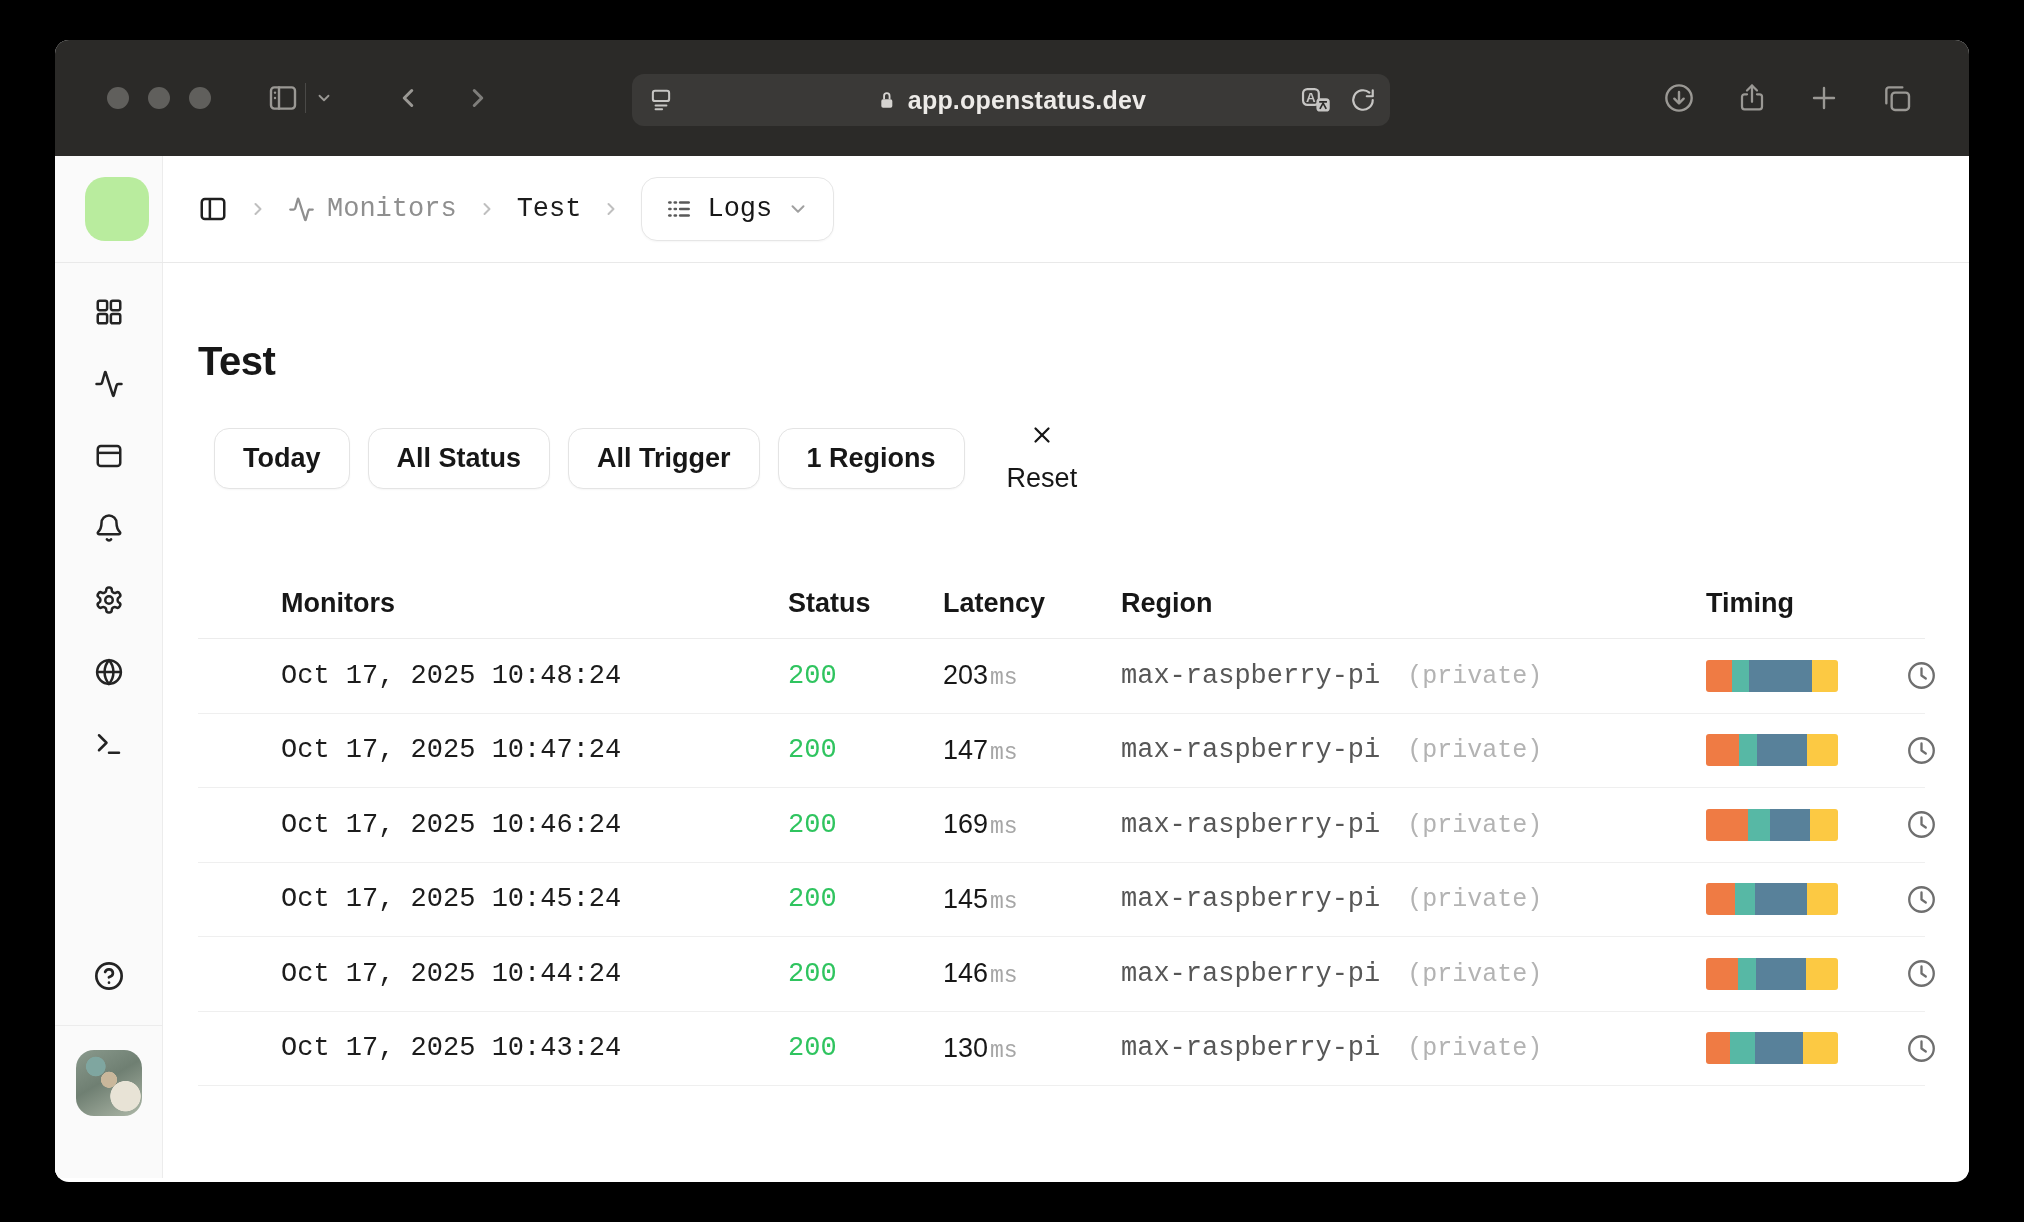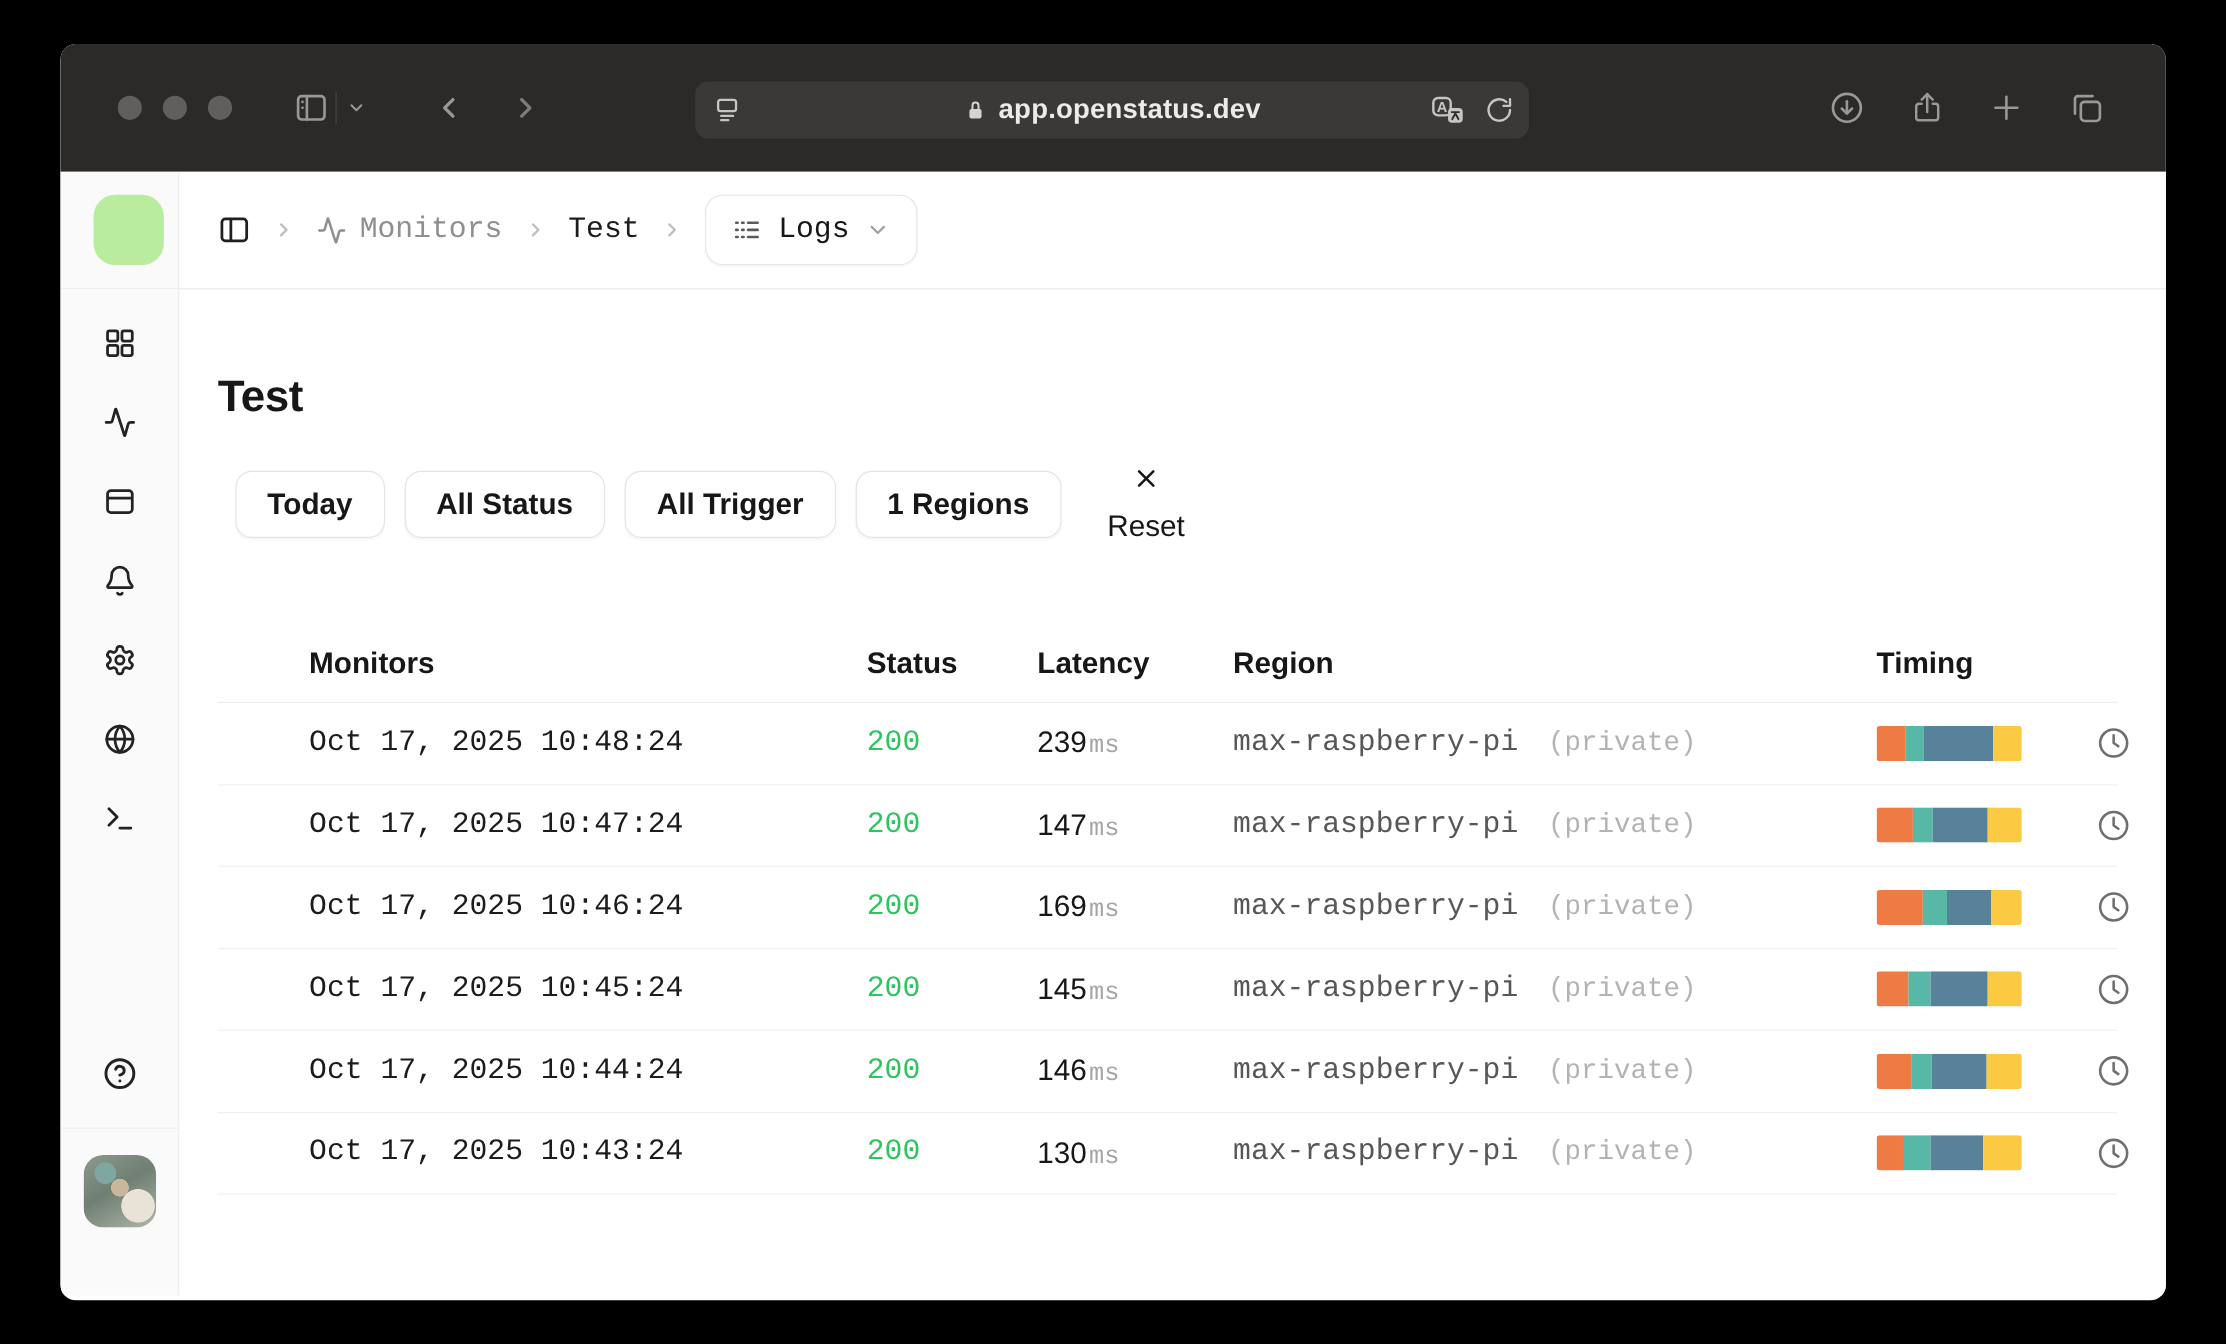--- a/index.html
+++ b/index.html
@@ -349,21 +349,21 @@
             <div>Latency</div>
             <div>Region</div>
             <div>Timing</div>
             <div></div>
           </div>
           <div class="rows">
   <div class="trow">
     <div><span class="dot"></span></div>
     <div class="ts mono">Oct 17, 2025 10:48:24</div>
     <div class="status mono">200</div>
-    <div class="latency"><span>239</span><span class="unit">ms</span></div>
+    <div class="latency"><span>203</span><span class="unit">ms</span></div>
     <div class="region mono"><span>max-raspberry-pi</span><span class="note"> (private)</span></div>
     <div>
                   <div class="timing-bar">
                     <div class="seg" style="width: 19.5%; background: rgb(239, 123, 68);"></div>
                     <div class="seg" style="width: 12.8%; background: rgb(87, 184, 165);"></div>
                     <div class="seg" style="width: 47.7%; background: rgb(88, 129, 154);"></div>
                     <div class="seg" style="width: 20%; background: rgb(252, 201, 67);"></div>
                   </div>
                 </div>
     <div class="clock-cell">

